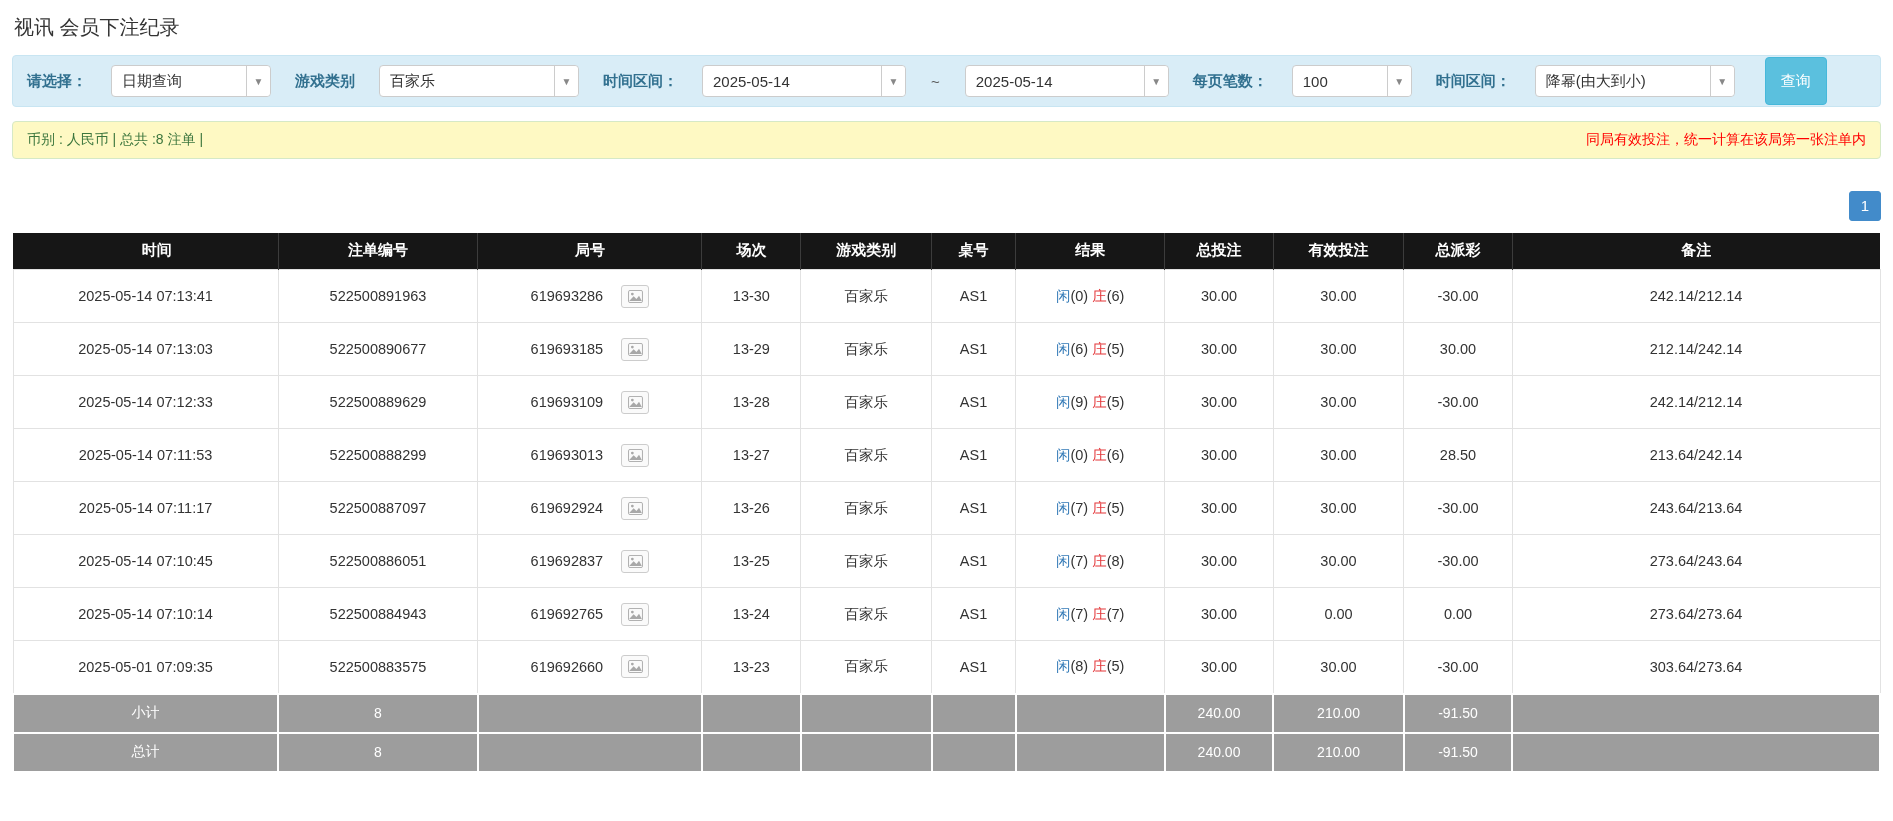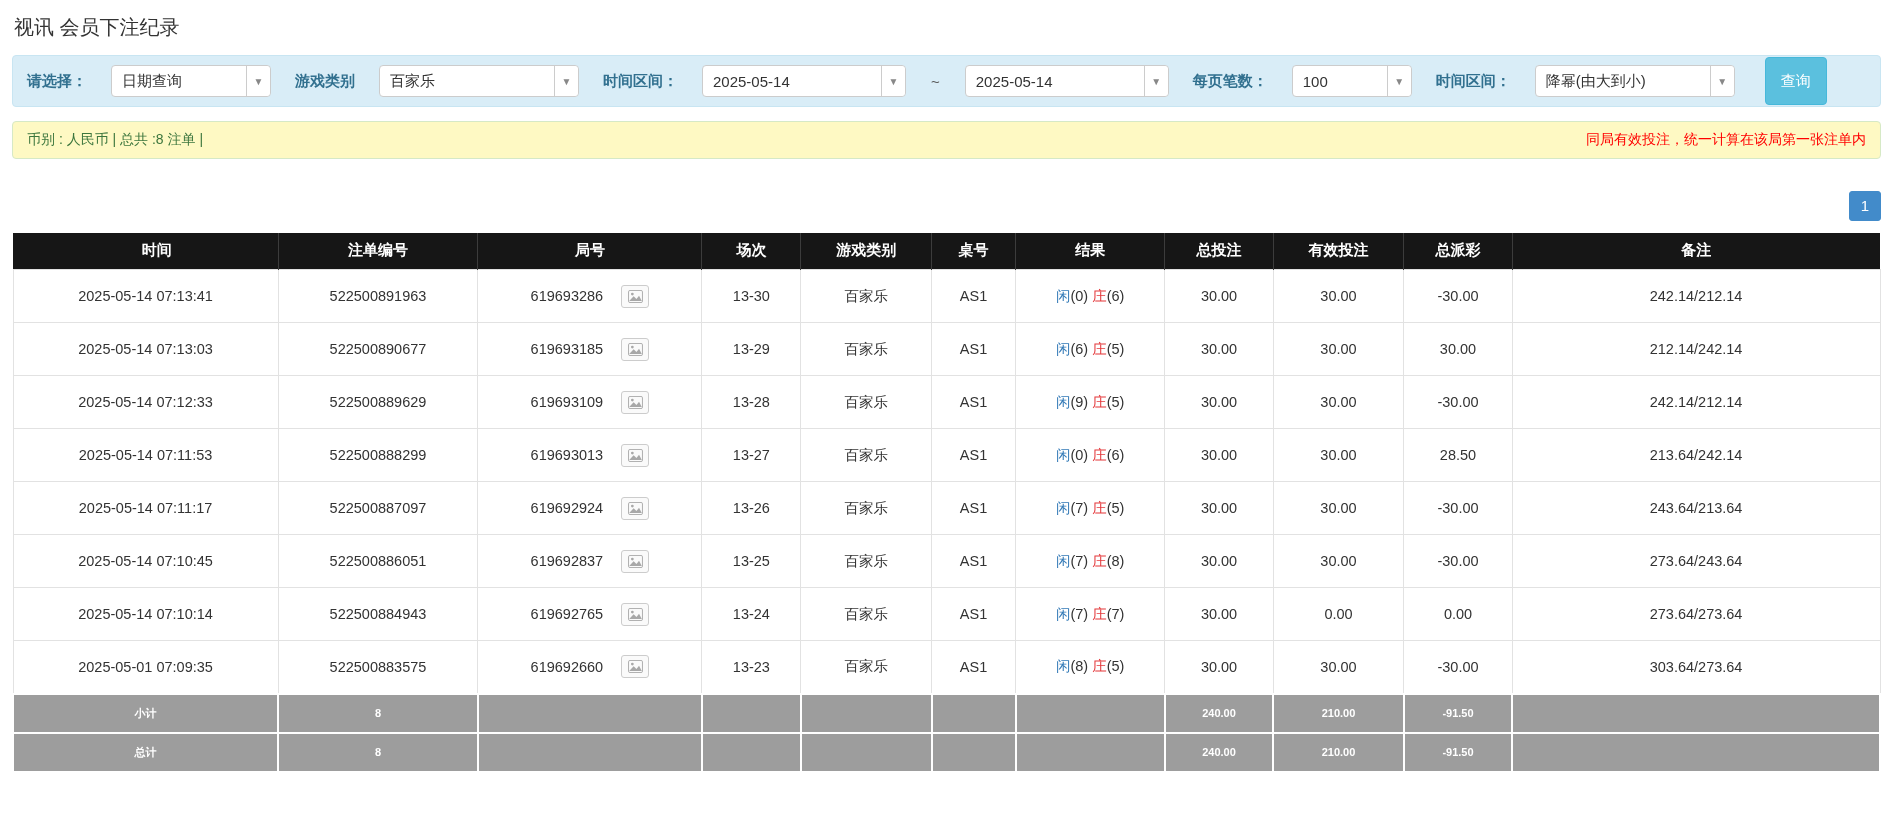--- a/index.html
+++ b/index.html
@@ -71,21 +71,21 @@
     background:#161616; color:#fff; font-weight:bold; font-size:15px;
     height:37px; text-align:center; border-left:1px solid #3c3c3c;
   }
   .records thead th:first-child { border-left:none;padding-left:24px; }
   .records tbody td {
     height:53px; text-align:center; background:#fff;
     border:1px solid #e2e2e2; color:#333;
     overflow:hidden; white-space:nowrap;
   }
   .records tfoot td {
-    background:#9d9d9d; color:#fff; font-weight:bold; font-size:11px;
+    background:#9d9d9d; color:#fff; font-weight:normal; font-size:14px;
     height:39px; text-align:center; border:2px solid #fff;
   }
   .bet-blue { color:#337ab7; cursor:pointer; }
   .neg { color:#ff0000; }
   .res-player { color:#337ab7; }
   .res-banker { color:#e4393c; }
   .res-num { color:#333; }
   .round-wrap { display:inline-flex; align-items:center; gap:18px; }
   .replay-btn {
     display:inline-flex; align-items:center; justify-content:center;

